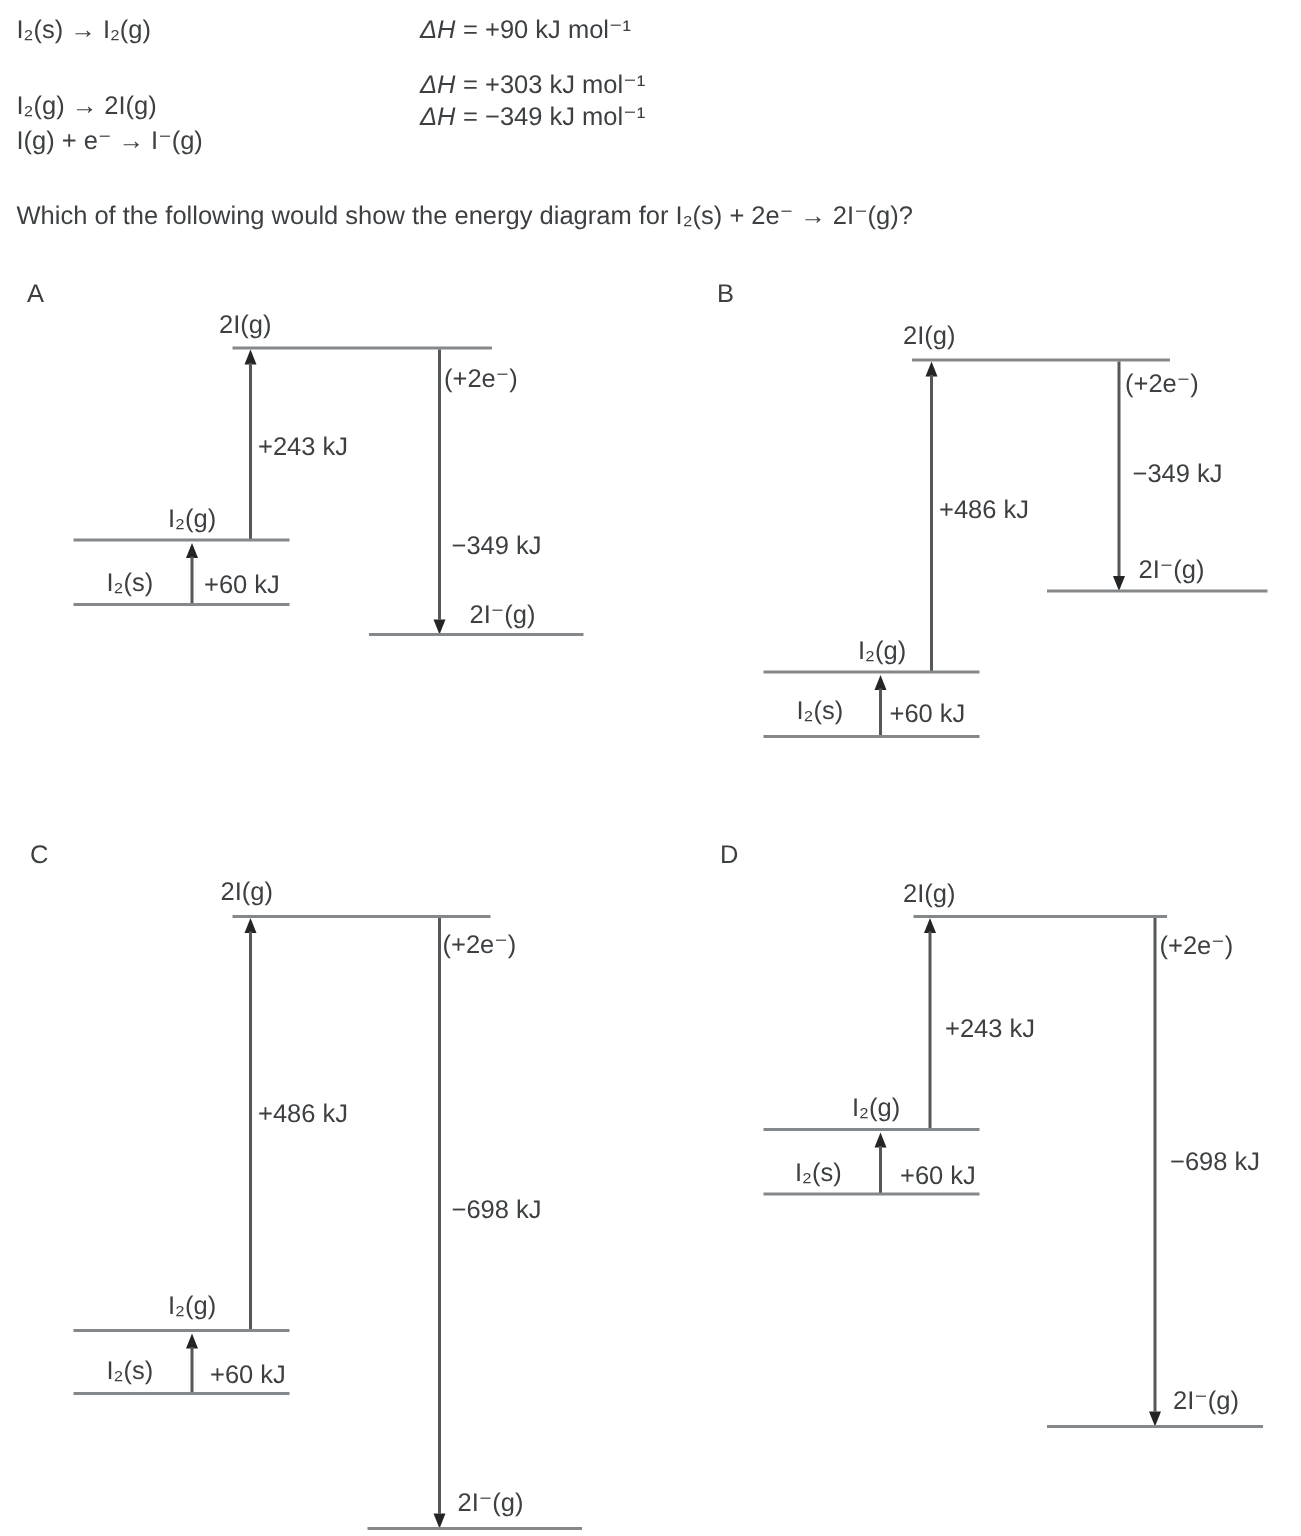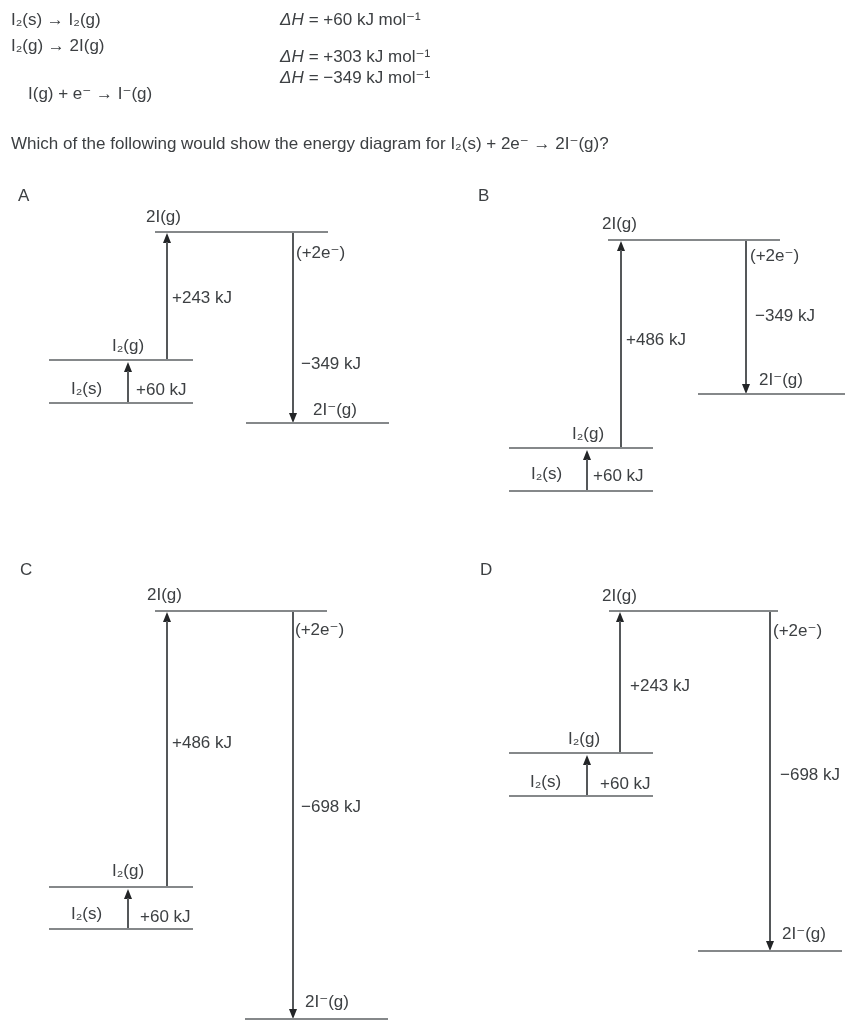--- a/index.html
+++ b/index.html
@@ -51,26 +51,26 @@
   }
   section{position:absolute;left:0;top:0;width:0;height:0;}
 </style>
 </head>
 <body>
 
 <div class="page">
 
   <header>
     <span class="lbl" style="left:11px;top:10px">I₂(s) → I₂(g)</span>
-    <span class="lbl eq-dh" style="left:280px;top:10px"><em>ΔH</em><span class="eq-value">= +60 kJ mol⁻¹</span></span>
+    <span class="lbl eq-dh" style="left:280px;top:10px"><em>ΔH</em><span class="eq-value">= +90 kJ mol⁻¹</span></span>
 
-    <span class="lbl" style="left:11px;top:36px">I₂(g) → 2I(g)</span>
+    <span class="lbl" style="left:11px;top:61px">I₂(g) → 2I(g)</span>
     <span class="lbl eq-dh" style="left:280px;top:47px"><em>ΔH</em><span class="eq-value">= +303 kJ mol⁻¹</span></span>
 
-    <span class="lbl" style="left:28px;top:84px">I(g) + e⁻ → I⁻(g)</span>
+    <span class="lbl" style="left:11px;top:84px">I(g) + e⁻ → I⁻(g)</span>
     <span class="lbl eq-dh" style="left:280px;top:68px"><em>ΔH</em><span class="eq-value">= −349 kJ mol⁻¹</span></span>
 
     <span class="lbl" style="left:11px;top:134px">Which of the following would show the energy diagram for I₂(s) + 2e⁻ → 2I⁻(g)?</span>
   </header>
 
   <section>
     <span class="lbl opt-letter" style="left:18px;top:186px">A</span>
     <span class="lbl" style="left:146px;top:207px">2I(g)</span>
     <div class="hline" style="left:155px;top:231px;width:173px"></div>
 

